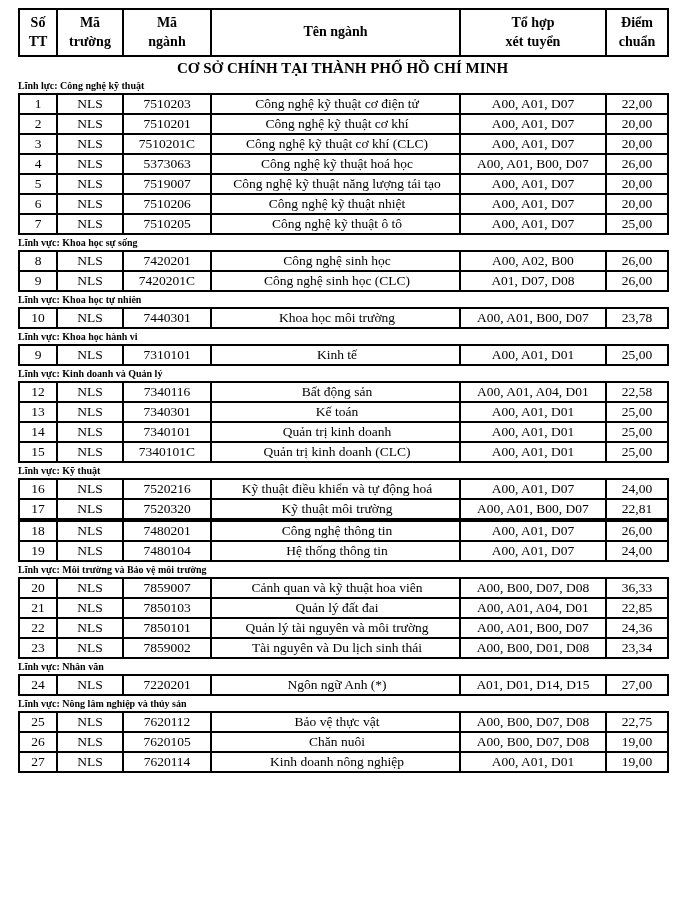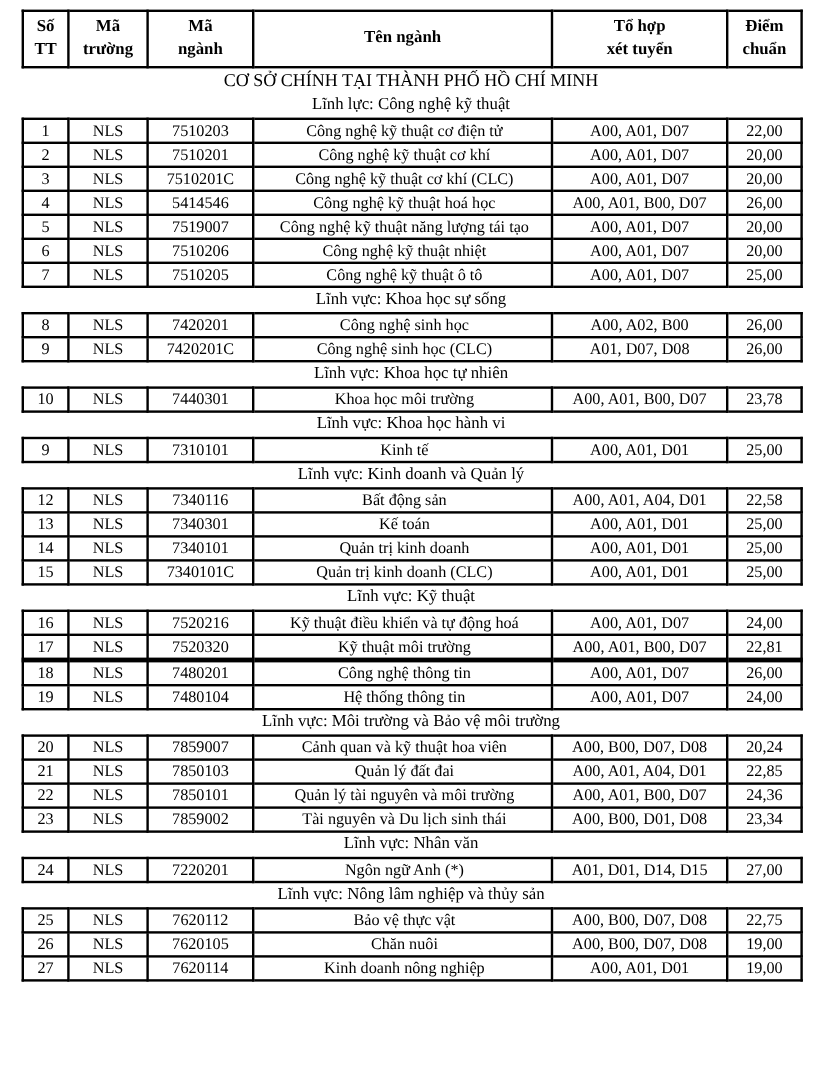--- a/index.html
+++ b/index.html
@@ -50,30 +50,29 @@
   }
   .col-stt        { width: 38px; }
   .col-ma_truong  { width: 66px; }
   .col-ma_nganh   { width: 88px; }
   .col-ten_nganh  { width: 249px; }
   .col-to_hop     { width: 146px; }
   .col-diem_chuan { width: 62px; }
   .campus-title {
     width: 649px;
     text-align: center;
-    font-weight: normal;
+    font-weight: bold;
     font-size: 15px;
     padding: 3px 0 1px 0;
     white-space: nowrap;
   }
   .section-title {
     width: 649px;
-    text-align: center;
-    font-weight: normal;
-    font-size: 14px;
+    font-weight: bold;
+    font-size: 10px;
     padding: 2px 0;
     white-space: nowrap;
   }
 </style>
 </head>
 <body>
 
 <div class="doc">
   <table class="tbl">
     <colgroup>
@@ -128,21 +127,21 @@
             <td class="cell-stt">3</td>
             <td class="cell-ma_truong">NLS</td>
             <td class="cell-ma_nganh">7510201C</td>
             <td class="cell-ten_nganh">Công nghệ kỹ thuật cơ khí (CLC)</td>
             <td class="cell-to_hop">A00, A01, D07</td>
             <td class="cell-diem_chuan">20,00</td>
           </tr>
           <tr>
             <td class="cell-stt">4</td>
             <td class="cell-ma_truong">NLS</td>
-            <td class="cell-ma_nganh">5414546</td>
+            <td class="cell-ma_nganh">5373063</td>
             <td class="cell-ten_nganh">Công nghệ kỹ thuật hoá học</td>
             <td class="cell-to_hop">A00, A01, B00, D07</td>
             <td class="cell-diem_chuan">26,00</td>
           </tr>
           <tr>
             <td class="cell-stt">5</td>
             <td class="cell-ma_truong">NLS</td>
             <td class="cell-ma_nganh">7519007</td>
             <td class="cell-ten_nganh">Công nghệ kỹ thuật năng lượng tái tạo</td>
             <td class="cell-to_hop">A00, A01, D07</td>
@@ -349,21 +348,21 @@
           <col class="col-to_hop">
           <col class="col-diem_chuan">
         </colgroup>
         <tbody>
           <tr>
             <td class="cell-stt">20</td>
             <td class="cell-ma_truong">NLS</td>
             <td class="cell-ma_nganh">7859007</td>
             <td class="cell-ten_nganh">Cảnh quan và kỹ thuật hoa viên</td>
             <td class="cell-to_hop">A00, B00, D07, D08</td>
-            <td class="cell-diem_chuan">20,24</td>
+            <td class="cell-diem_chuan">36,33</td>
           </tr>
           <tr>
             <td class="cell-stt">21</td>
             <td class="cell-ma_truong">NLS</td>
             <td class="cell-ma_nganh">7850103</td>
             <td class="cell-ten_nganh">Quản lý đất đai</td>
             <td class="cell-to_hop">A00, A01, A04, D01</td>
             <td class="cell-diem_chuan">22,85</td>
           </tr>
           <tr>

